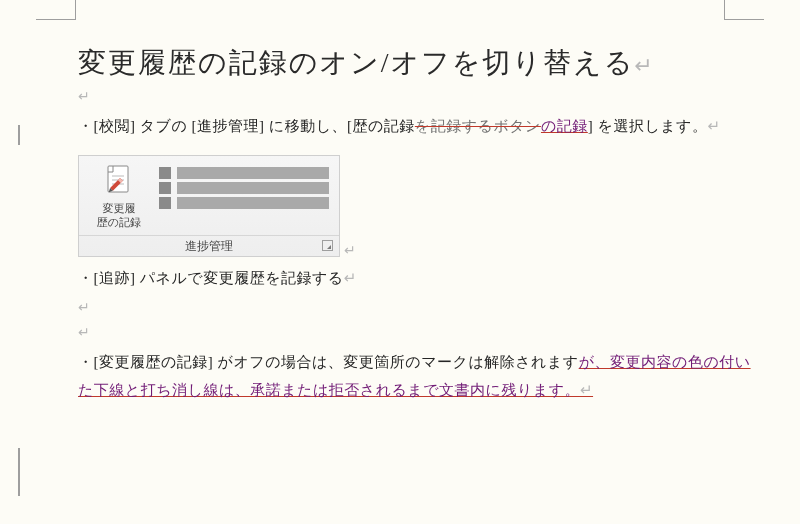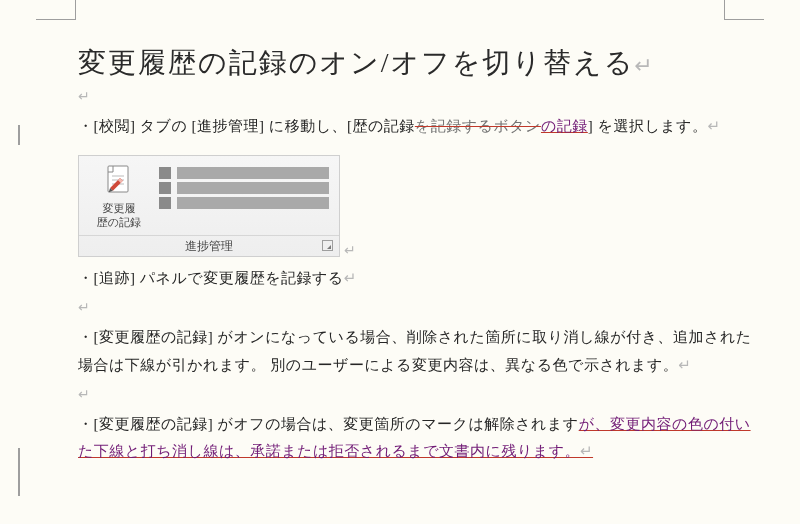--- a/index.html
+++ b/index.html
@@ -212,23 +212,20 @@
       </div>
       <span class="ret-after-ribbon">↵</span>
     </div>
 
     <p class="para" style="margin-top:6px;">
       <span>・[追跡]  パネルで変更履歴を記録する</span><span class="ret">↵</span>
     </p>
 
     <div class="spacer-line">↵</div>
 
-    <p class="para">
-      <span>・[変更履歴の記録] がオンになっている場合、削除された箇所に取り消し線が付き、追加された場合は下線が引かれます。 別のユーザーによる変更内容は、異なる色で示されます。</span><span class="ret">↵</span>
-    </p>
 
     <div class="spacer-line">↵</div>
 
     <p class="para">
       <span>・[変更履歴の記録] がオフの場合は、変更箇所のマークは解除されます</span><span class="ins">が、変更内容の色の付いた下線と打ち消し線は、承諾または拒否されるまで文書内に残ります。</span><span></span><span class="ret ins">↵</span>
     </p>
 
   </div>
 </div>
 

